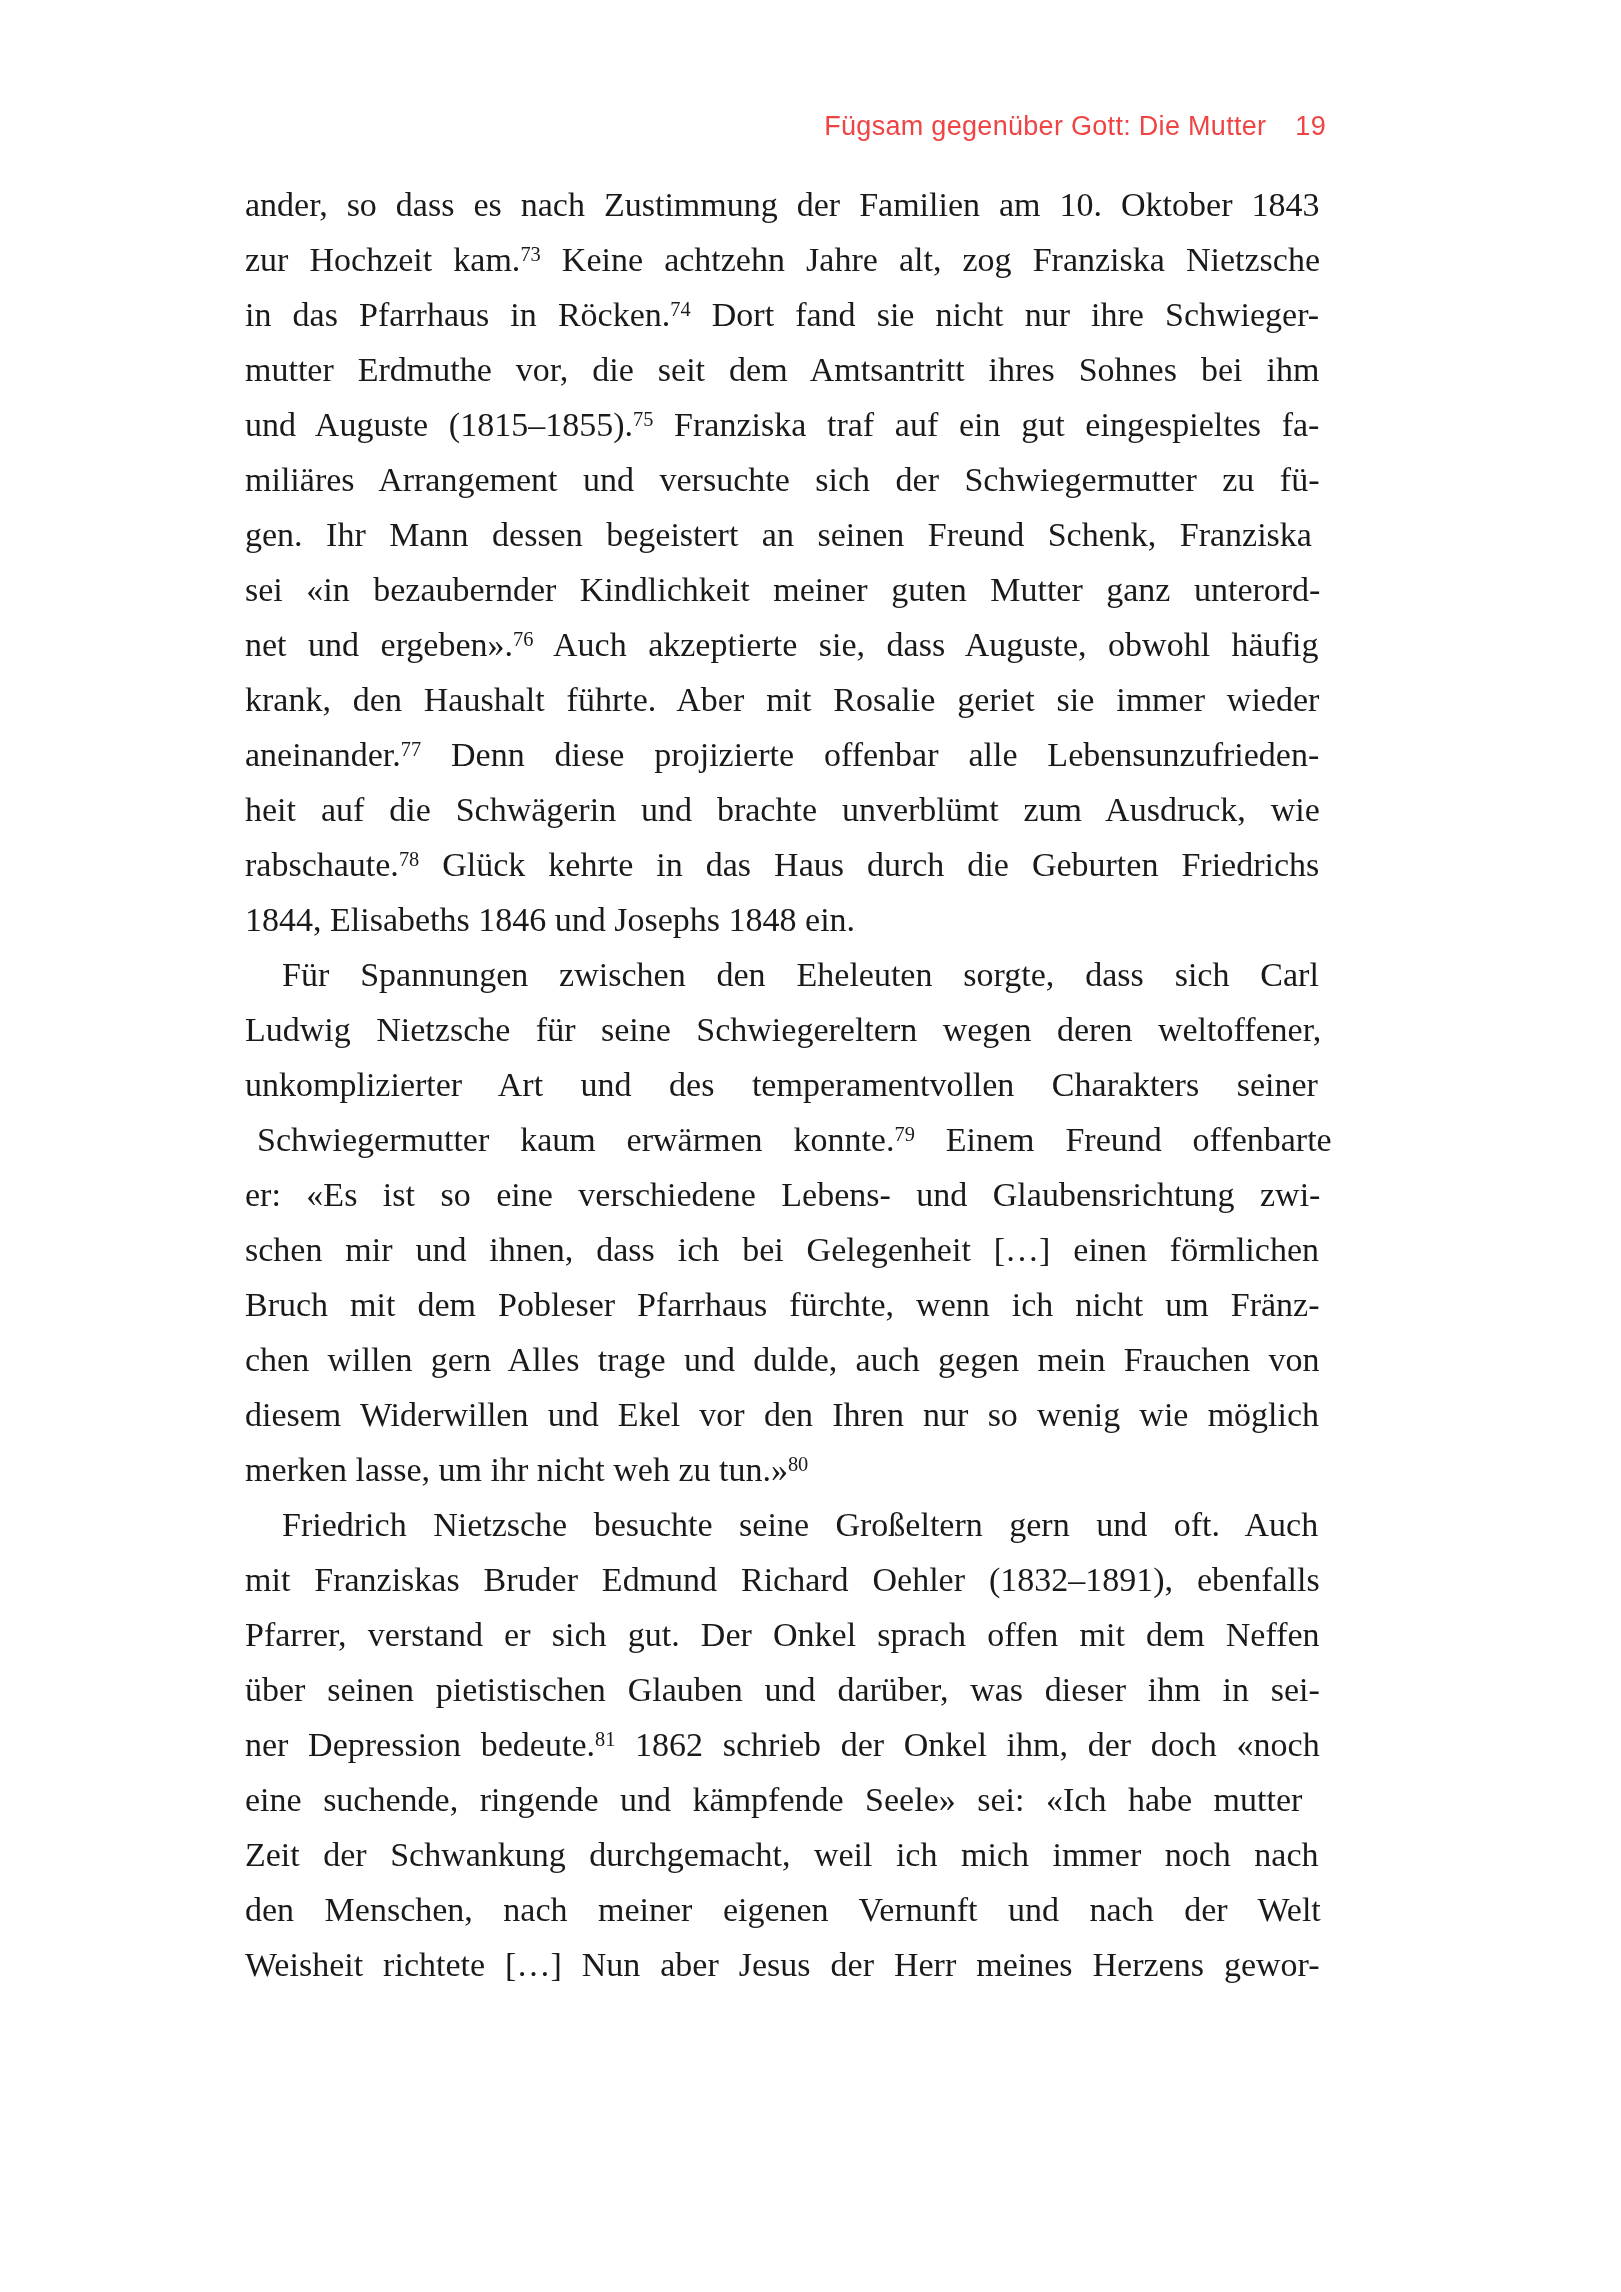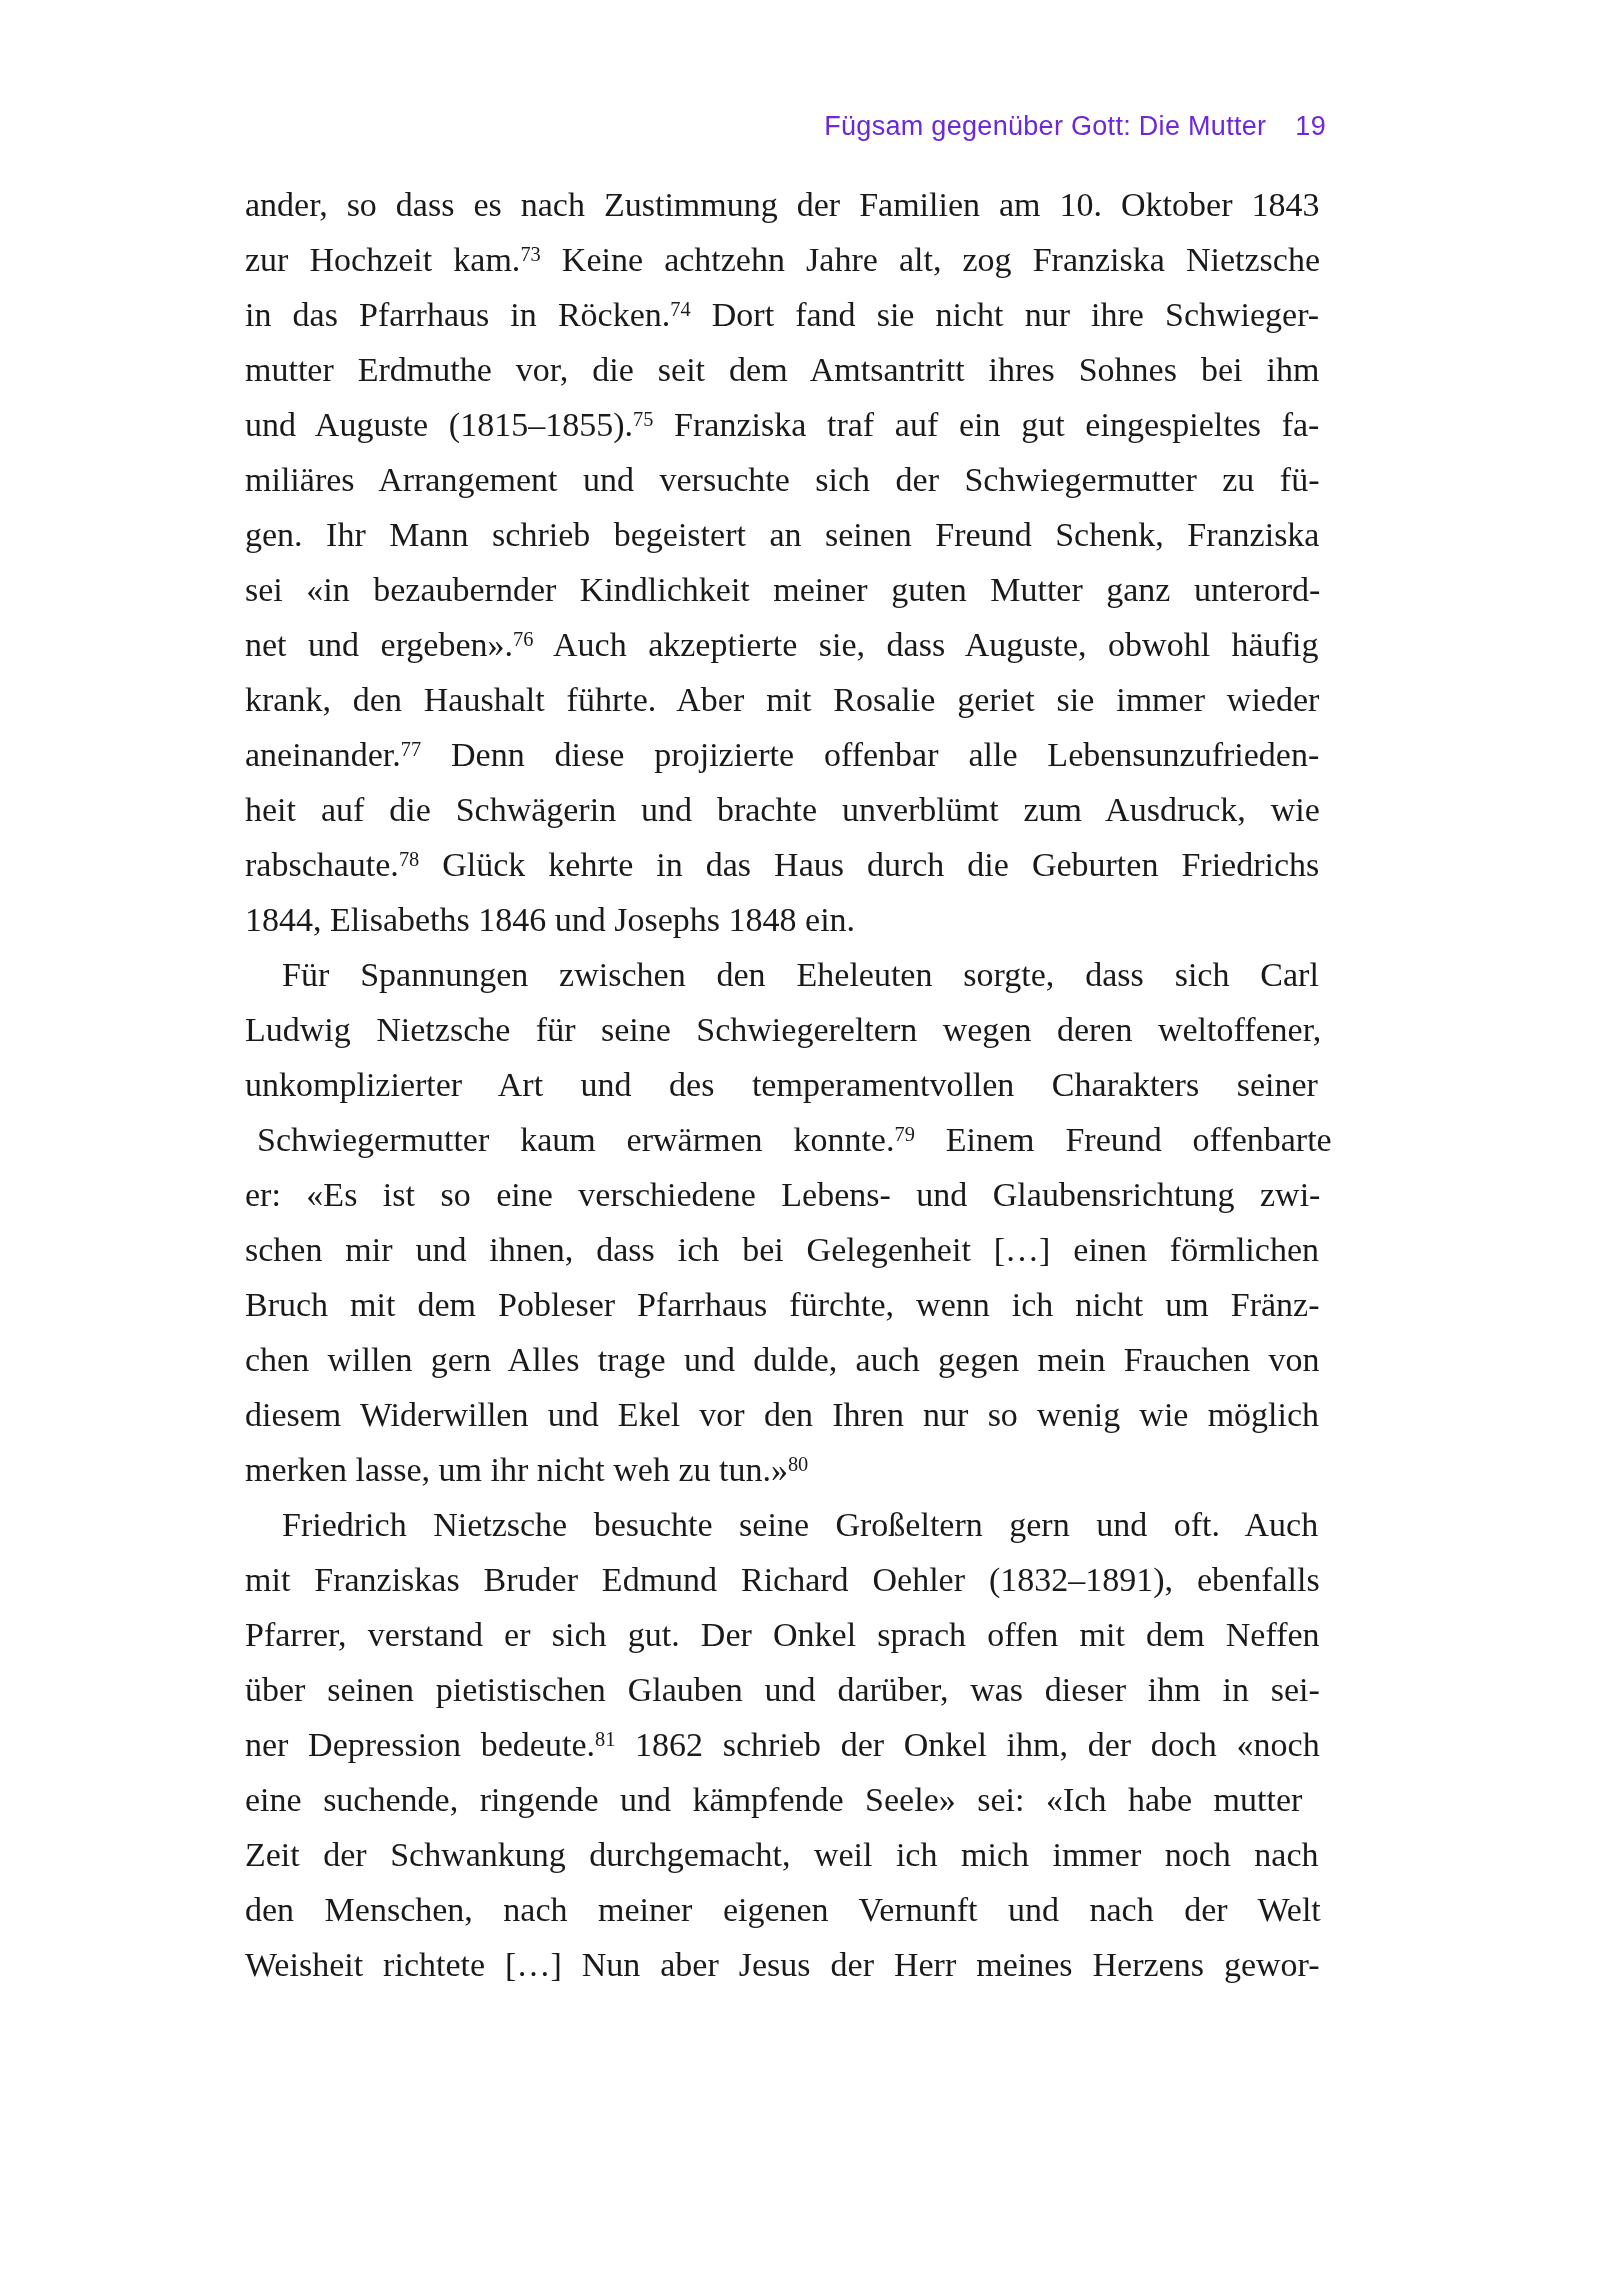--- a/index.html
+++ b/index.html
@@ -20,21 +20,21 @@
     left: 257px;
     width: 1069px;
     display: flex;
     justify-content: flex-end;
     align-items: baseline;
     gap: 29px;
     font-family: "Liberation Sans", "DejaVu Sans", sans-serif;
     font-size: 27px;
     line-height: 33px;
     letter-spacing: 0.3px;
-    color: #6d28d9;
+    color: #ef4444;
   }
   .body-text {
     position: absolute;
     top: 177px;
     left: 245px;
     width: 1069px;
     font-family: "Liberation Serif", "DejaVu Serif", serif;
     font-size: 34px;
     line-height: 55px;
     color: #1a1a1a;
@@ -63,21 +63,21 @@
     <span>19</span>
   </div>
   <div class="body-text" id="body-text">
       <div class="paragraph">
         <div class="line" style="word-spacing: 10.5px;"><span>ander, so dass es nach Zustimmung der Familien am 10. Oktober 1843</span></div>
         <div class="line" style="word-spacing: 12.6px;"><span>zur Hochzeit kam.<sup class="fn">73</sup> Keine achtzehn Jahre alt, zog Franziska Nietzsche</span></div>
         <div class="line" style="word-spacing: 12.6px;"><span>in das Pfarrhaus in Röcken.<sup class="fn">74</sup> Dort fand sie nicht nur ihre Schwieger-</span></div>
         <div class="line" style="word-spacing: 15.5px;"><span>mutter Erdmuthe vor, die seit dem Amtsantritt ihres Sohnes bei ihm</span></div>
         <div class="line" style="word-spacing: 12.2px;"><span>und Auguste (1815–1855).<sup class="fn">75</sup> Franziska traf auf ein gut eingespieltes fa-</span></div>
         <div class="line" style="word-spacing: 17px;"><span>miliäres Arrangement und versuchte sich der Schwiegermutter zu fü-</span></div>
-        <div class="line" style="word-spacing: 15px;"><span>gen. Ihr Mann schrieb begeistert an seinen Freund Schenk, Franziska</span></div>
+        <div class="line" style="word-spacing: 15px;"><span>gen. Ihr Mann dessen begeistert an seinen Freund Schenk, Franziska</span></div>
         <div class="line" style="word-spacing: 15px;"><span>sei «in bezaubernder Kindlichkeit meiner guten Mutter ganz unterord-</span></div>
         <div class="line" style="word-spacing: 13px;"><span>net und ergeben».<sup class="fn">76</sup> Auch akzeptierte sie, dass Auguste, obwohl häufig</span></div>
         <div class="line" style="word-spacing: 13.4px;"><span>krank, den Haushalt führte. Aber mit Rosalie geriet sie immer wieder</span></div>
         <div class="line" style="word-spacing: 21.4px;"><span>aneinander.<sup class="fn">77</sup> Denn diese projizierte offenbar alle Lebensunzufrieden-</span></div>
         <div class="line" style="word-spacing: 16.4px;"><span>heit auf die Schwägerin und brachte unverblümt zum Ausdruck, wie</span></div>
         <div class="line" style="word-spacing: 14.5px;"><span>rabschaute.<sup class="fn">78</sup> Glück kehrte in das Haus durch die Geburten Friedrichs</span></div>
         <div class="line" style="word-spacing: 0px;"><span>1844, Elisabeths 1846 und Josephs 1848 ein.</span></div>
       </div>
       <div class="paragraph">
         <div class="line indent" style="word-spacing: 22.4px;"><span>Für Spannungen zwischen den Eheleuten sorgte, dass sich Carl</span></div>

